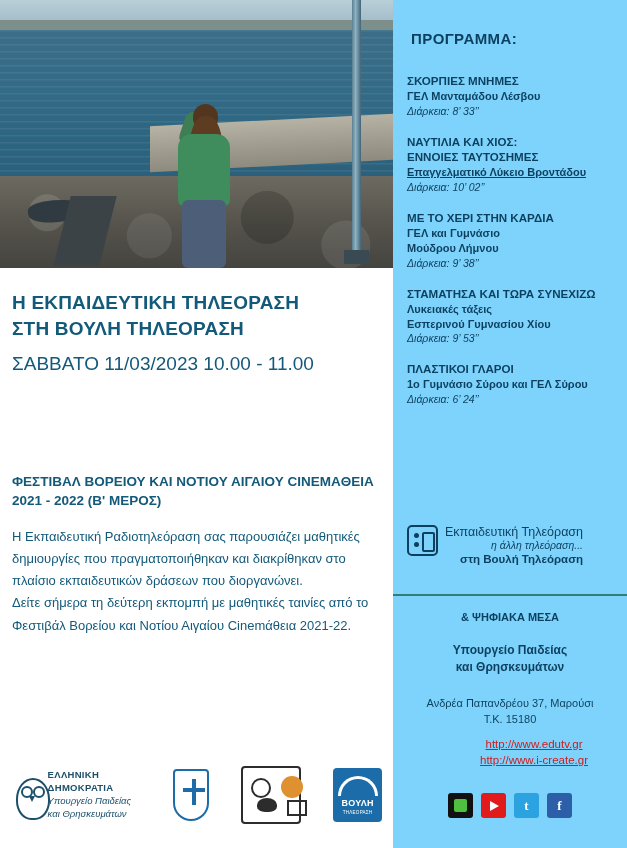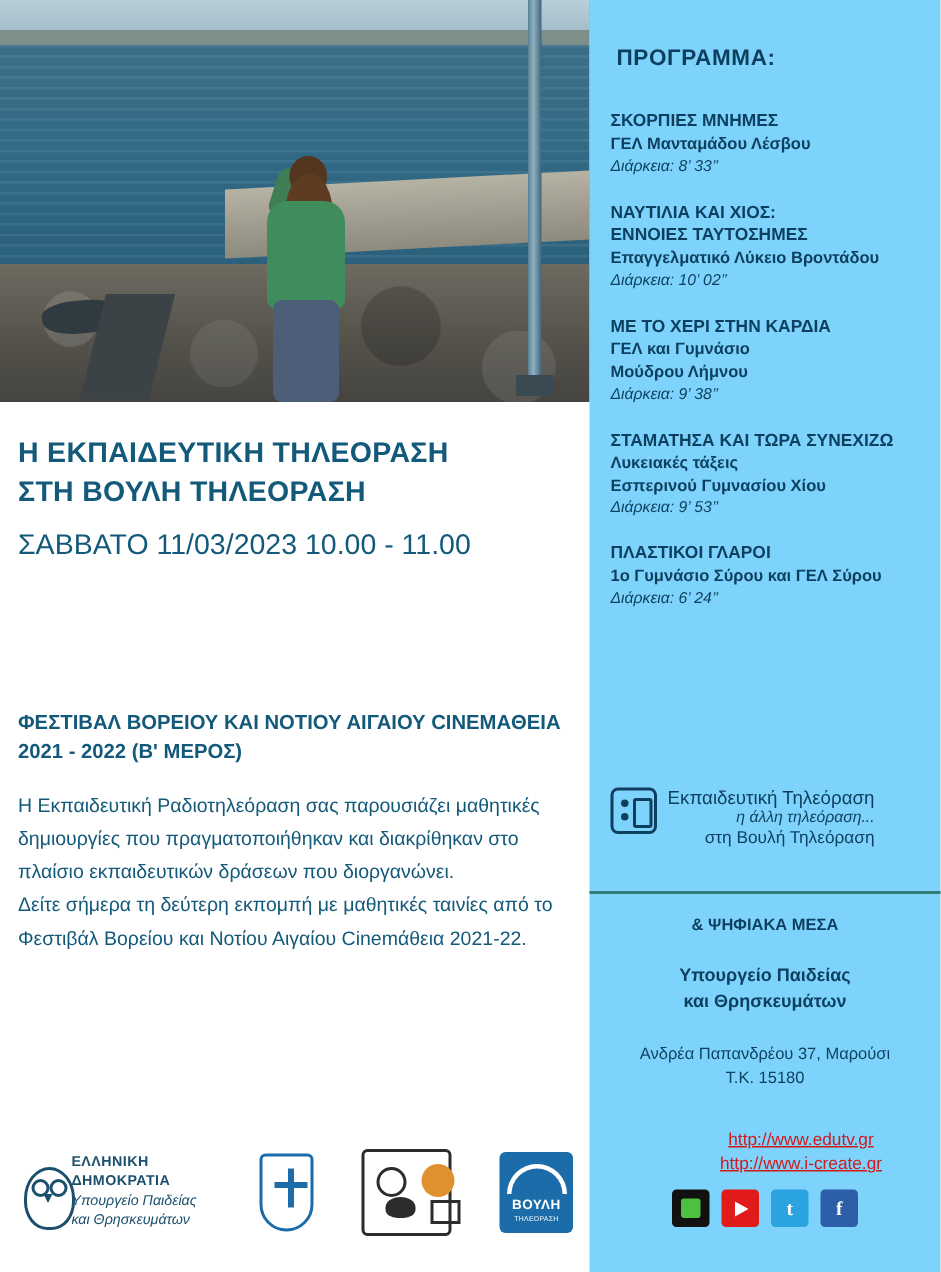--- a/index.html
+++ b/index.html
@@ -348,21 +348,21 @@
     position: absolute; left: 13px; top: 5px; width: 9px; height: 16px;
     border: 2px solid #0d3f5e; border-radius: 2px;
   }
   .edutv-text .t1 {
     color: #0d3f5e; font-size: 12.5px; font-weight: normal;
   }
   .edutv-text .t2 {
     color: #0d3f5e; font-size: 10.5px; font-style: italic; text-align: right;
   }
   .edutv-text .t3 {
-    color: #0d3f5e; font-size: 11.5px; font-weight: normal; text-align: right; margin-top: 2px;
+    color: #0d3f5e; font-size: 11.5px; font-weight: bold; text-align: right; margin-top: 2px;
   }
   .divider {
     position: absolute;
     left: 0; top: 594px;
     width: 234px; height: 2px;
     background: #2f7f77;
   }
   .footer {
     position: absolute;
     left: 0; top: 600px;
@@ -383,21 +383,21 @@
     line-height: 1.45;
     margin-top: 16px;
   }
   .footer .addr {
     color: #0d3f5e;
     font-size: 11px;
     line-height: 1.5;
     margin-top: 18px;
   }
   .footer .links {
-    margin-top: 24px;
+    margin-top: 8px;
     padding-left: 48px;
   }
   .footer .links a {
     display: block;
     color: #d11a1a;
     font-size: 11.5px;
     text-decoration: underline;
     line-height: 1.45;
   }
   .social {
@@ -524,21 +524,21 @@
 
     <div class="items">
       <div class="item">
         <div class="ttl" style="white-space: pre-line;">ΣΚΟΡΠΙΕΣ ΜΝΗΜΕΣ</div>
         <div class="sub" style="white-space: pre-line;">ΓΕΛ Μανταμάδου Λέσβου</div>
         <div class="dur">Διάρκεια: 8’ 33’’</div>
       </div>
       <div class="item">
         <div class="ttl" style="white-space: pre-line;">ΝΑΥΤΙΛΙΑ ΚΑΙ ΧΙΟΣ:
 ΕΝΝΟΙΕΣ ΤΑΥΤΟΣΗΜΕΣ</div>
-        <div class="sub" style="white-space: pre-line;">Επαγγελματικό Λύκειο Βροντάδου</div>
+        <div class="sub" style="white-space: pre-line; text-decoration: underline;">Επαγγελματικό Λύκειο Βροντάδου</div>
         <div class="dur">Διάρκεια: 10’ 02’’</div>
       </div>
       <div class="item">
         <div class="ttl" style="white-space: pre-line;">ΜΕ ΤΟ ΧΕΡΙ ΣΤΗΝ ΚΑΡΔΙΑ</div>
         <div class="sub" style="white-space: pre-line;">ΓΕΛ και Γυμνάσιο
 Μούδρου Λήμνου</div>
         <div class="dur">Διάρκεια: 9’ 38’’</div>
       </div>
       <div class="item">
         <div class="ttl" style="white-space: pre-line;">ΣΤΑΜΑΤΗΣΑ ΚΑΙ ΤΩΡΑ ΣΥΝΕΧΙΖΩ</div>

